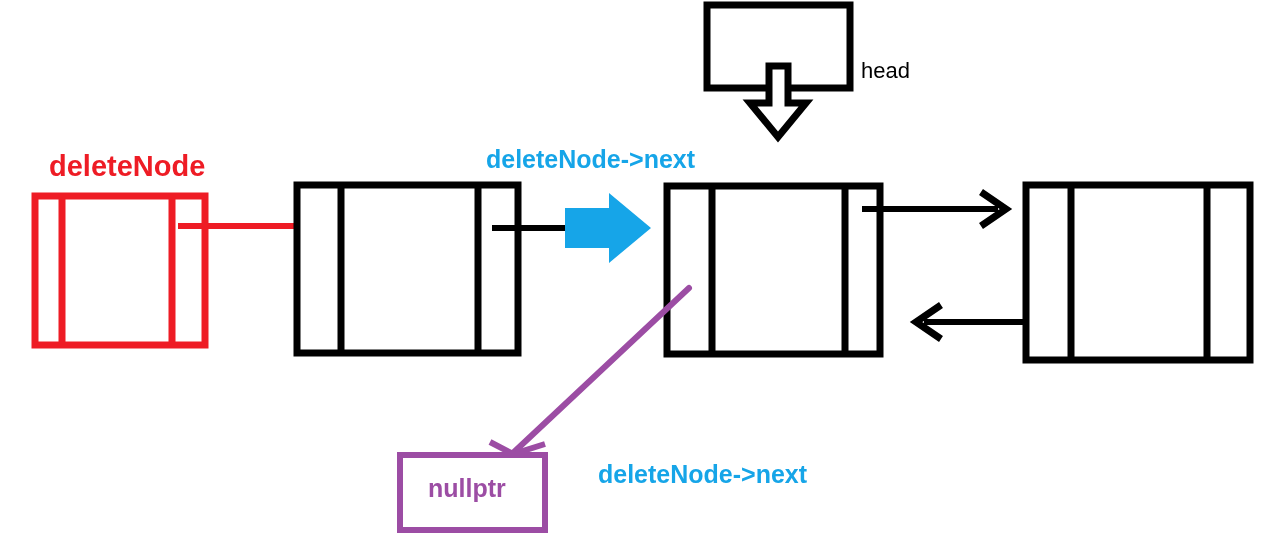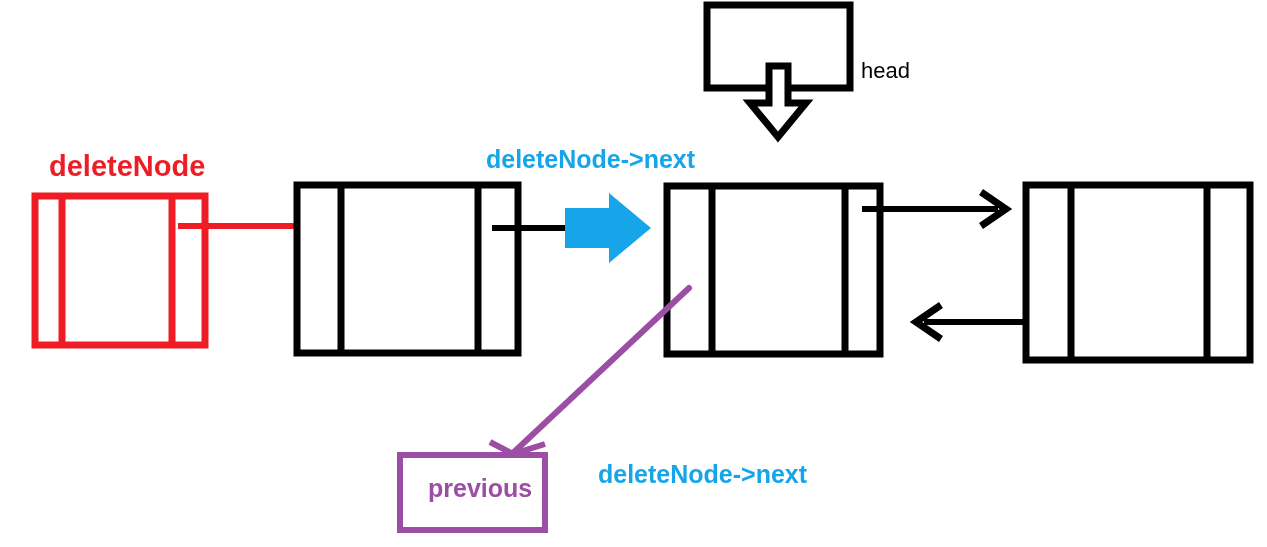--- a/index.html
+++ b/index.html
@@ -135,15 +135,15 @@
 
   <div class="lbl lbl-dn-next">deleteNode-&gt;next</div>
 
   <div class="lbl lbl-dn-next-prev">
     <div>deleteNode-&gt;next</div>
     <div>-&gt; previous</div>
   </div>
 
   <div class="lbl lbl-head">head</div>
 
-  <div class="lbl lbl-nullptr">previous</div>
+  <div class="lbl lbl-nullptr">nullptr</div>
 
 </div>
 
 </body></html>

